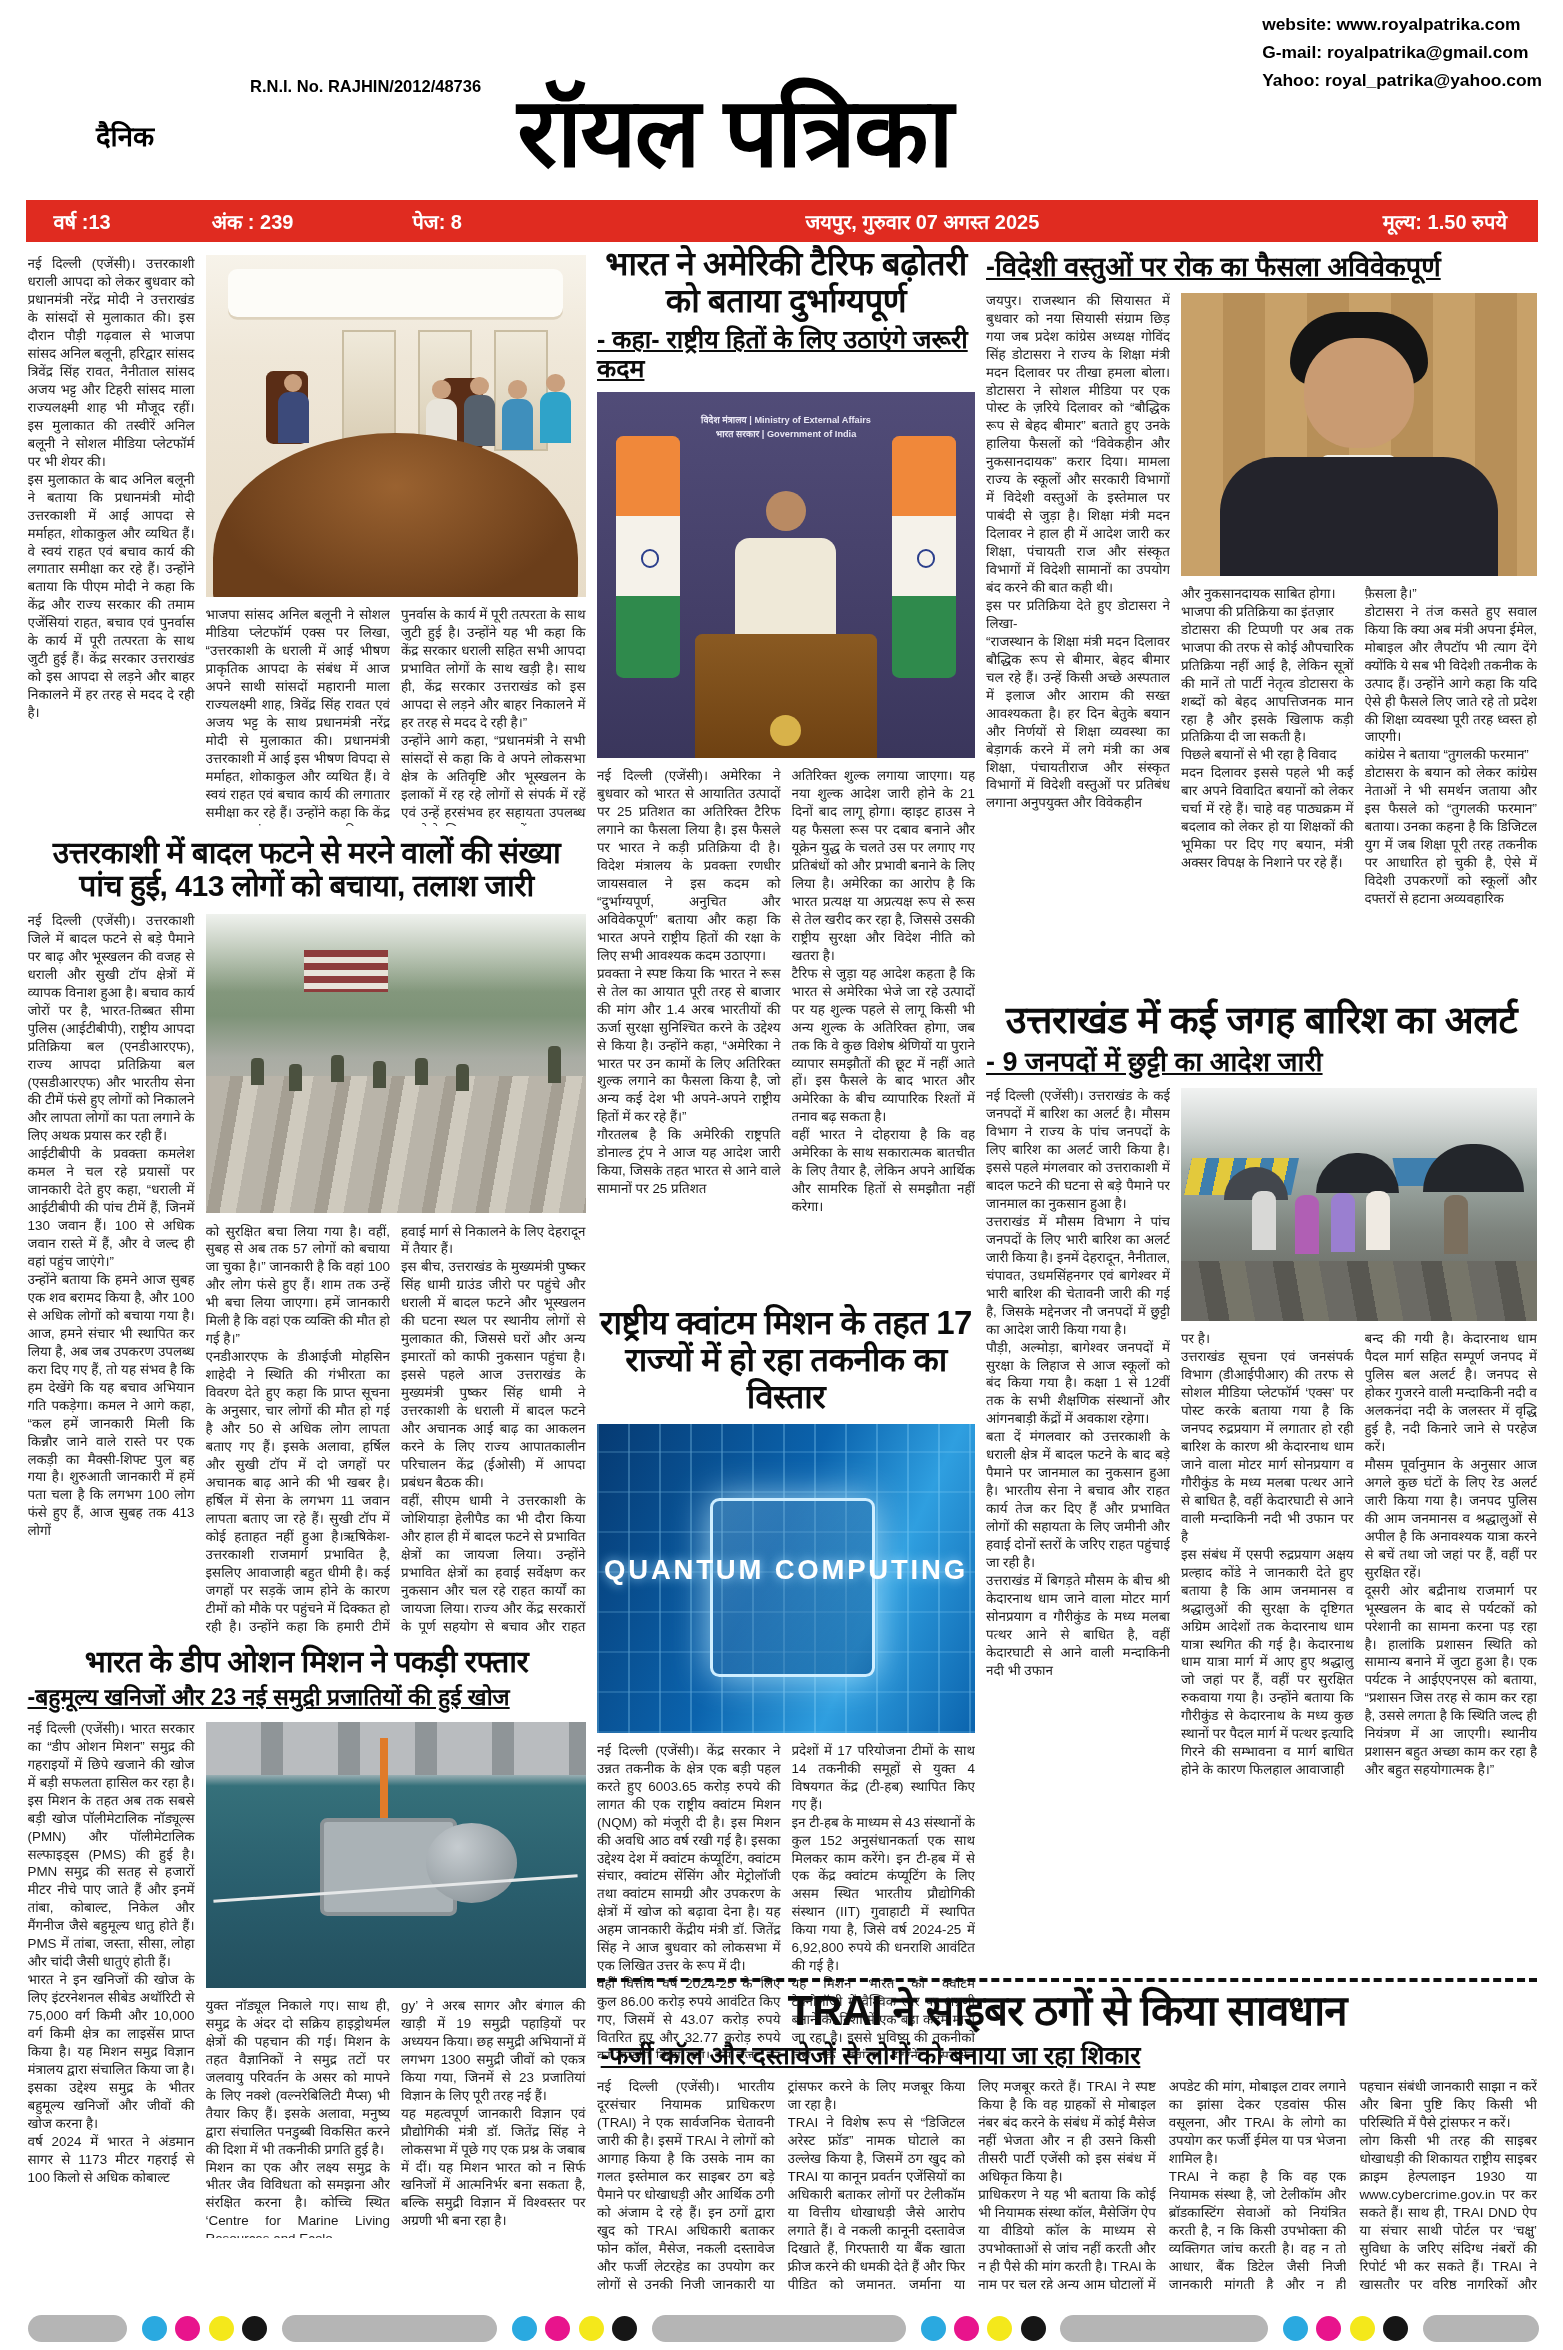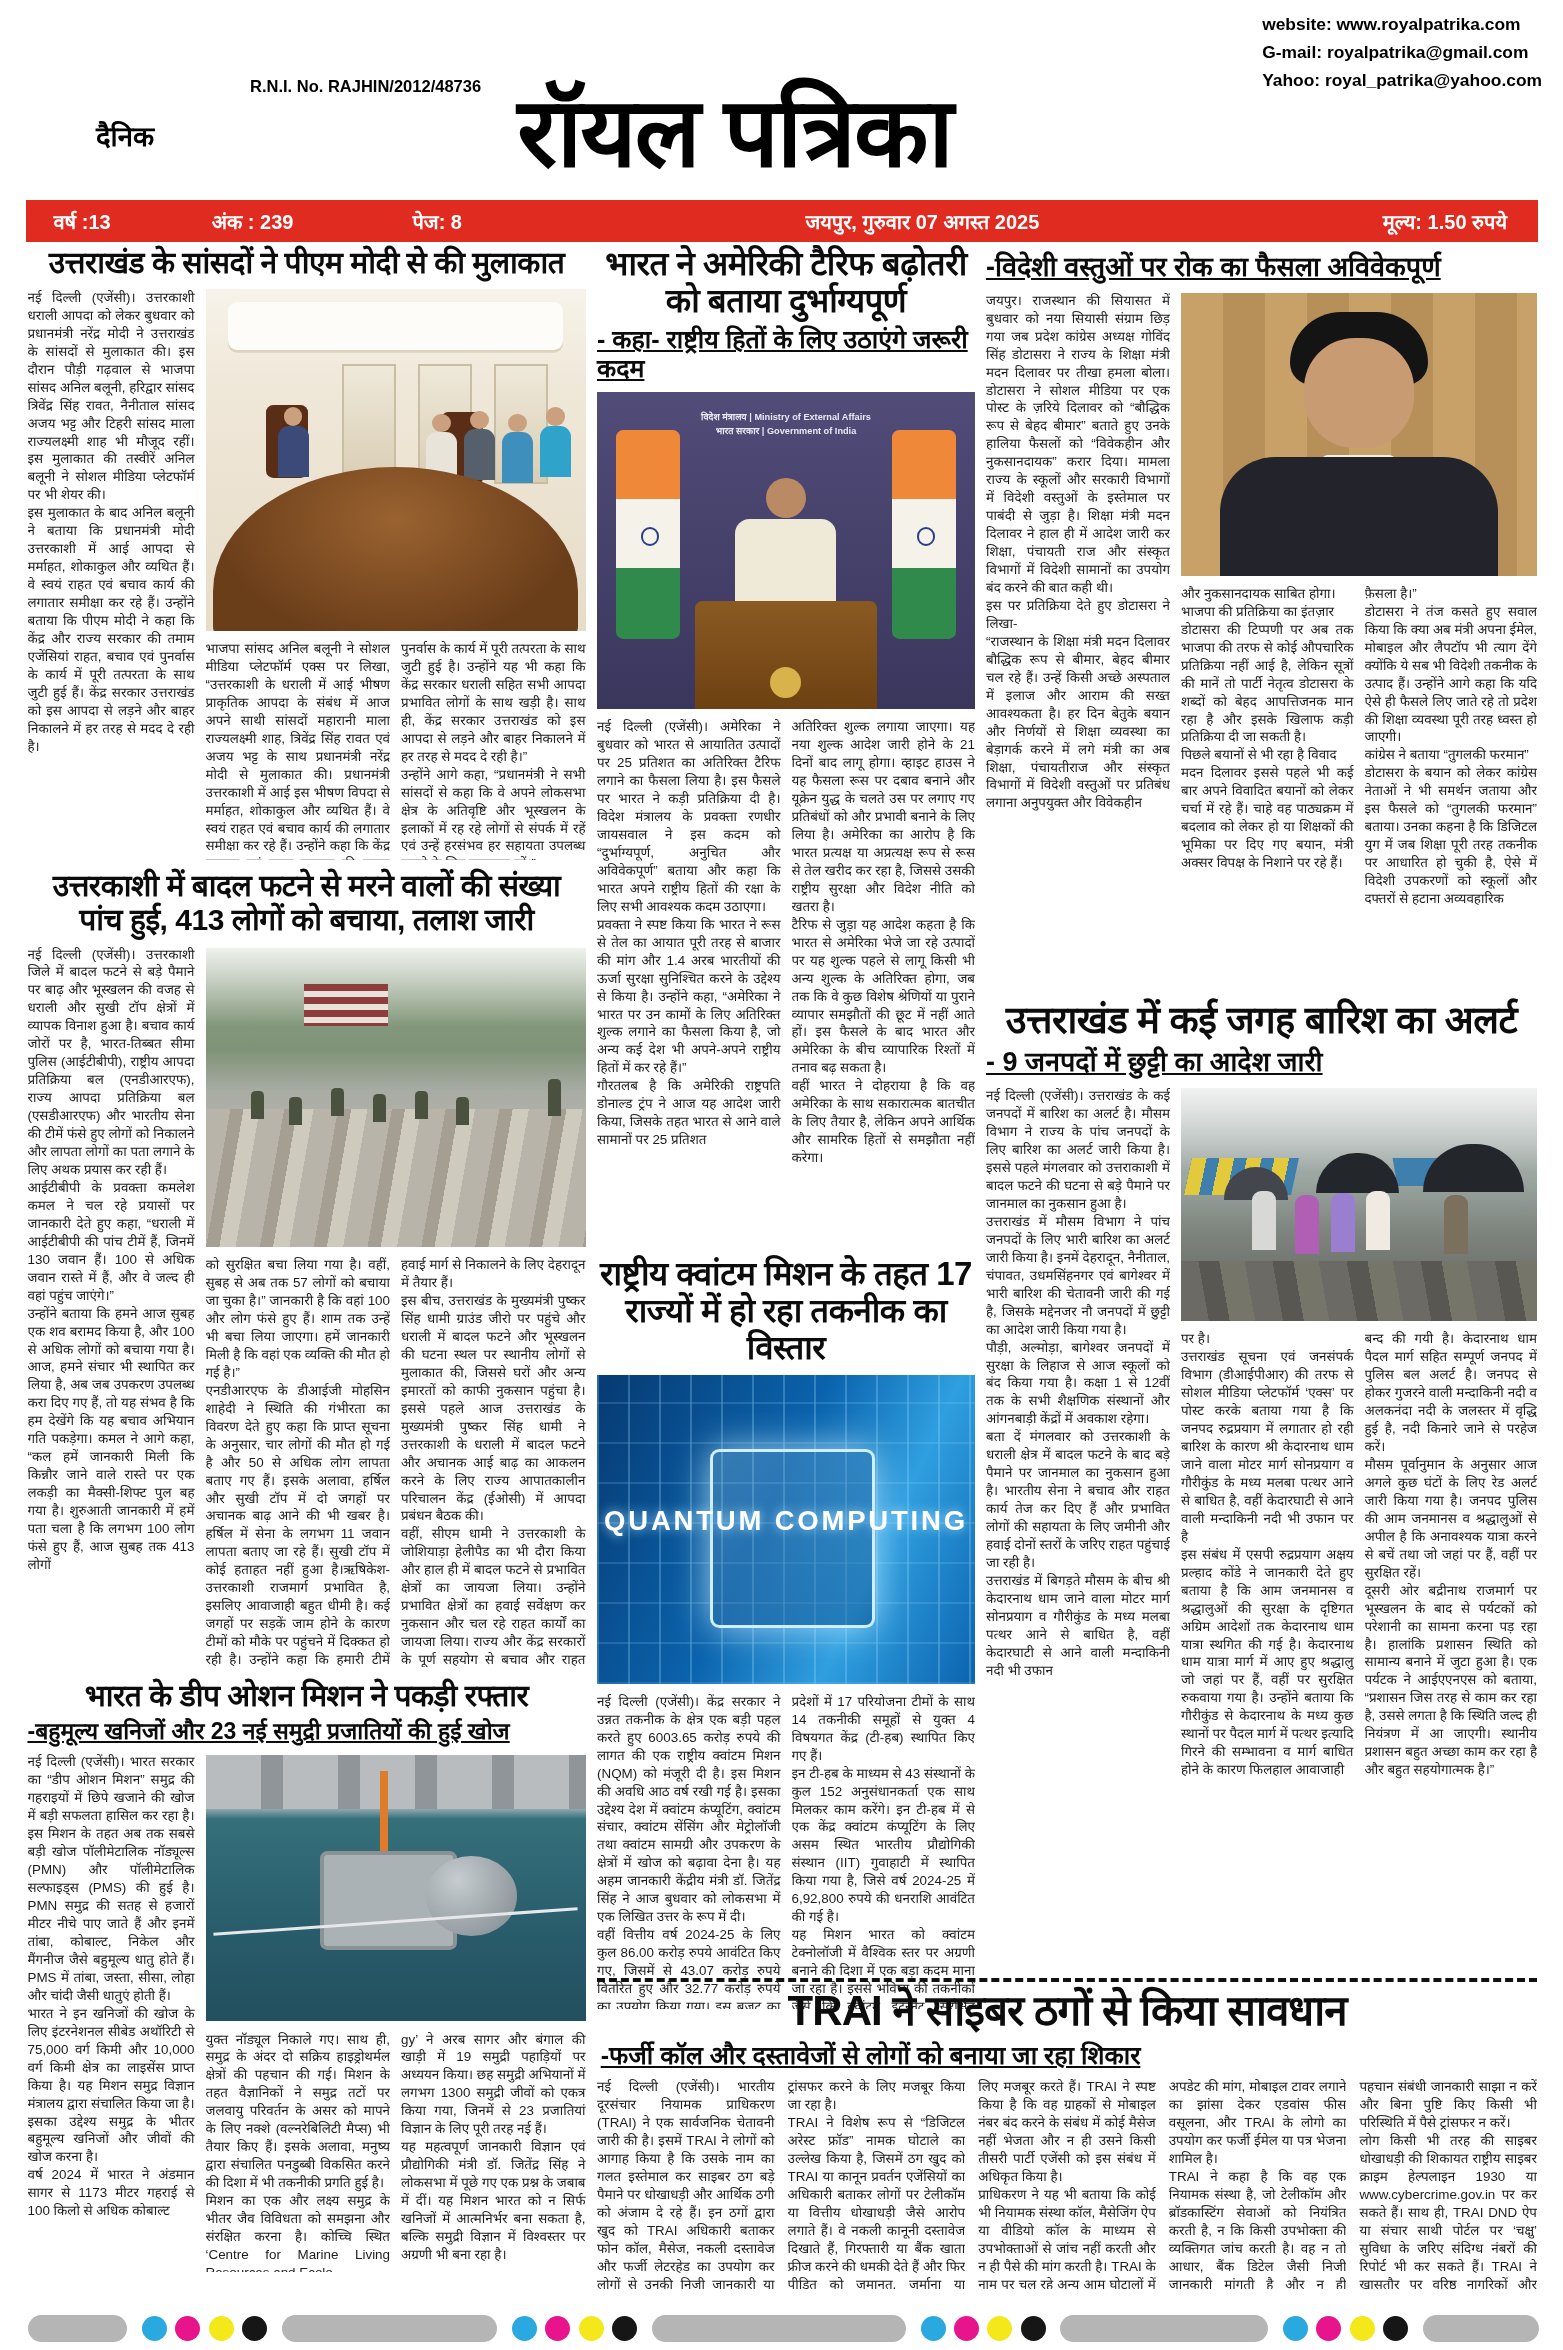--- a/index.html
+++ b/index.html
@@ -145,21 +145,20 @@
     <span class="ib-year">वर्ष :13</span>
     <span class="ib-issue">अंक : 239</span>
     <span class="ib-pages">पेज: 8</span>
     <span class="ib-date">जयपुर, गुरुवार 07 अगस्त 2025</span>
     <span class="ib-price">मूल्य: 1.50 रुपये</span>
   </div>
 
   <div class="sec sec-left">
 
     <div class="art">
-      <div class="hl hl-l">उत्तराखंड के सांसदों ने पीएम मोदी से की मुलाकात</div>
       <div class="row">
         <div class="body-col colnarrow" style="width:167px;height:571px;">नई दिल्ली (एजेंसी)। उत्तरकाशी धराली आपदा को लेकर बुधवार को प्रधानमंत्री नरेंद्र मोदी ने उत्तराखंड के सांसदों से मुलाकात की। इस दौरान पौड़ी गढ़वाल से भाजपा सांसद अनिल बलूनी, हरिद्वार सांसद त्रिवेंद्र सिंह रावत, नैनीताल सांसद अजय भट्ट और टिहरी सांसद माला राज्यलक्ष्मी शाह भी मौजूद रहीं। इस मुलाकात की तस्वीरें अनिल बलूनी ने सोशल मीडिया प्लेटफॉर्म पर भी शेयर की।
 इस मुलाकात के बाद अनिल बलूनी ने बताया कि प्रधानमंत्री मोदी उत्तरकाशी में आई आपदा से मर्माहत, शोकाकुल और व्यथित हैं। वे स्वयं राहत एवं बचाव कार्य की लगातार समीक्षा कर रहे हैं। उन्होंने बताया कि पीएम मोदी ने कहा कि केंद्र और राज्य सरकार की तमाम एजेंसियां राहत, बचाव एवं पुनर्वास के कार्य में पूरी तत्परता के साथ जुटी हुई हैं। केंद्र सरकार उत्तराखंड को इस आपदा से लड़ने और बाहर निकालने में हर तरह से मदद दे रही है।</div>
         <div class="rightarea">
           <div class="photo ph-pm" style="height:342px;">
             <div class="ceil"></div>
             <div class="win" style="left:36%;"></div>
             <div class="win" style="left:56%;"></div>
             <div class="win" style="left:76%;"></div>
             <div class="chair" style="left:16%;top:34%;"></div>
@@ -244,21 +243,21 @@
         </div>
       </div>
     </div>
   </div>
 
   <div class="sec sec-mid">
 
     <div class="art">
       <div class="hl hl-m">भारत ने अमेरिकी टैरिफ बढ़ोतरी को बताया दुर्भाग्यपूर्ण</div>
       <div class="subhead sh-m">- कहा- राष्ट्रीय हितों के लिए उठाएंगे जरूरी कदम</div>
-      <div class="photo ph-mea" style="height:317px;margin-top:9.2px;">
+      <div class="photo ph-mea" style="height:366px;margin-top:9.2px;">
         <div class="cap">
           <div>विदेश मंत्रालय | Ministry of External Affairs</div>
           <div>भारत सरकार | Government of India</div>
         </div>
         <div class="flag" style="left:5%;">
             <span class="chakra"></span>
           </div>
         <div class="flag" style="right:5%;">
             <span class="chakra"></span>
           </div>

